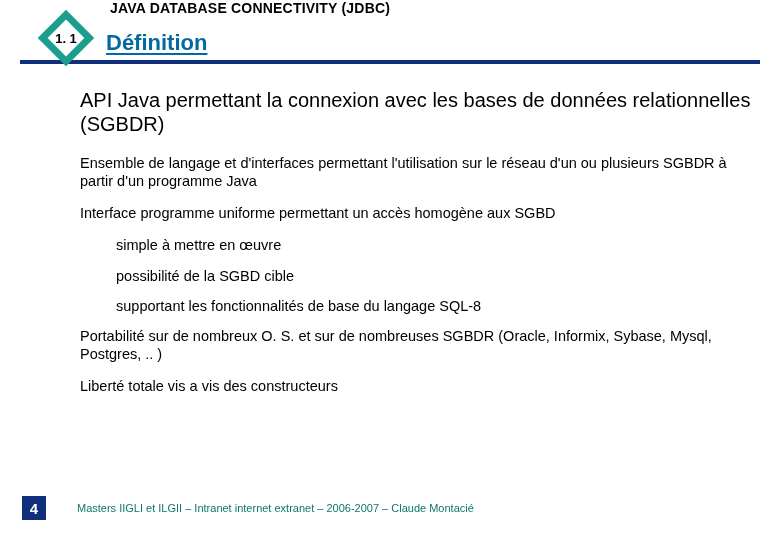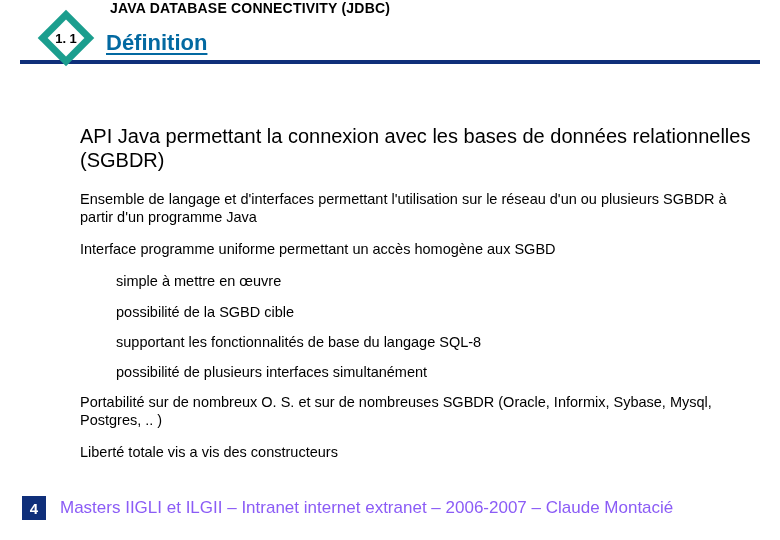--- a/index.html
+++ b/index.html
@@ -61,21 +61,20 @@
     margin-left: -4px;
     margin-bottom: 4px;
   }
   .rule {
     height: 4px;
     background: #0f2f7a;
     margin: 0 20px 0 20px;
   }
   .content {
     padding: 24px 28px 0 80px;
-    margin-top: 36px;
   }
   .lead {
     font-size: 20px;
     color: #000;
     margin-bottom: 18px;
     line-height: 1.2;
   }
   .para {
     font-size: 14.5px;
     color: #000;
@@ -112,23 +111,23 @@
   }
   .page-num {
     position: absolute;
     left: 50%; top: 50%;
     transform: translate(-50%, -50%);
     color: #fff;
     font-size: 15px;
     font-weight: bold;
   }
   .footer-text {
-    font-size: 17px;
-    color: #8b5cf6;
-    margin-left: 6px;
+    font-size: 11px;
+    color: #0f766e;
+    margin-left: 23px;
   }
 </style>
 </head>
 <body>
 
 <div class="header">
   <div class="diamond-badge">
     <div class="diamond-outer"></div>
     <div class="diamond-inner"></div>
     <div class="diamond-text">1. 1</div>
@@ -140,21 +139,20 @@
 <div class="rule"></div>
 
 <div class="content">
   <p class="lead">API Java permettant la connexion avec les bases de données relationnelles (SGBDR)</p>
   <p class="para">Ensemble de langage et d'interfaces permettant l'utilisation sur le réseau d'un ou plusieurs SGBDR à partir d'un programme Java</p>
   <p class="para">Interface programme uniforme permettant un accès homogène aux SGBD</p>
   <div class="sublist">
     <p class="para">simple à mettre en œuvre</p>
     <p class="para">possibilité de la SGBD cible</p>
     <p class="para">supportant les fonctionnalités de base du langage SQL-8</p>
-    <p class="para">possibilité de plusieurs interfaces simultanément</p>
   </div>
   <p class="para">Portabilité sur de nombreux O. S. et sur de nombreuses SGBDR (Oracle, Informix, Sybase, Mysql, Postgres, .. )</p>
   <p class="para">Liberté totale vis a vis des constructeurs</p>
 </div>
 
 <div class="footer">
   <div class="page-badge">
     <div class="page-square"></div>
     <div class="page-num">4</div>
   </div>

